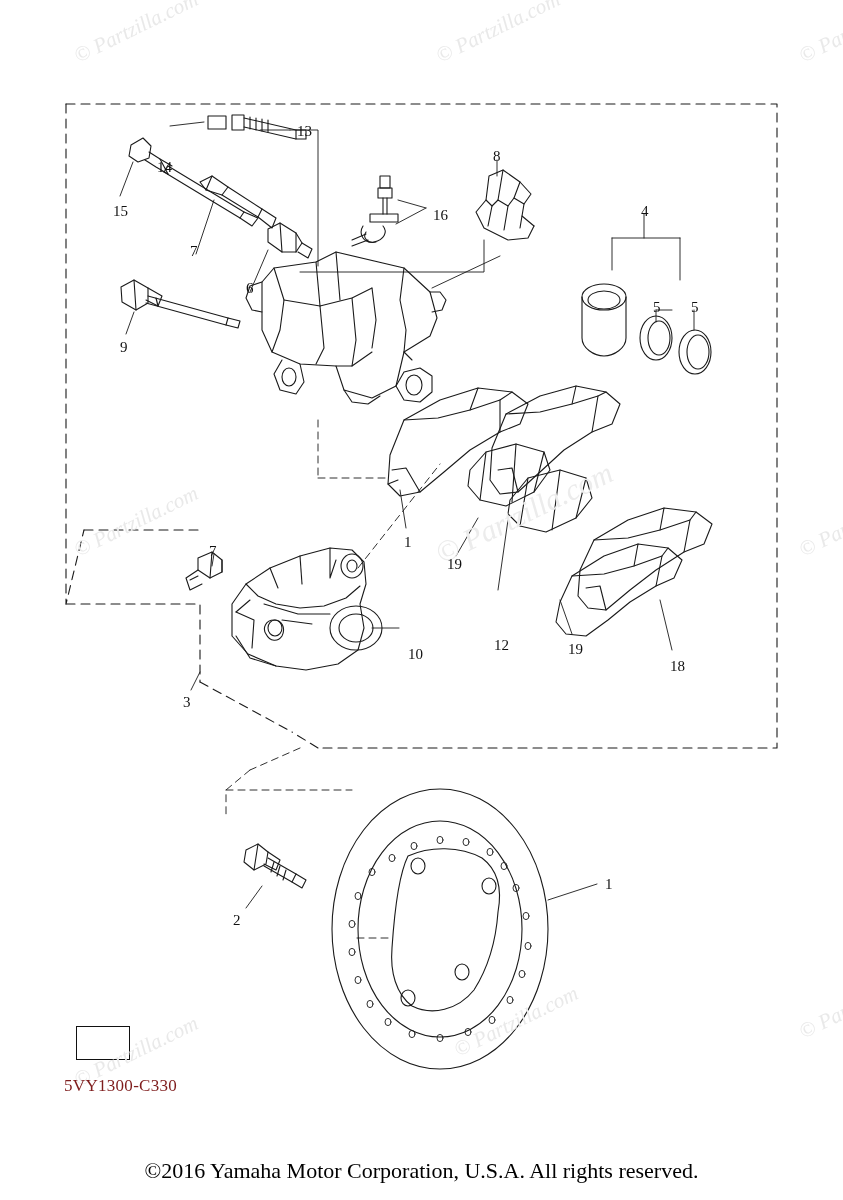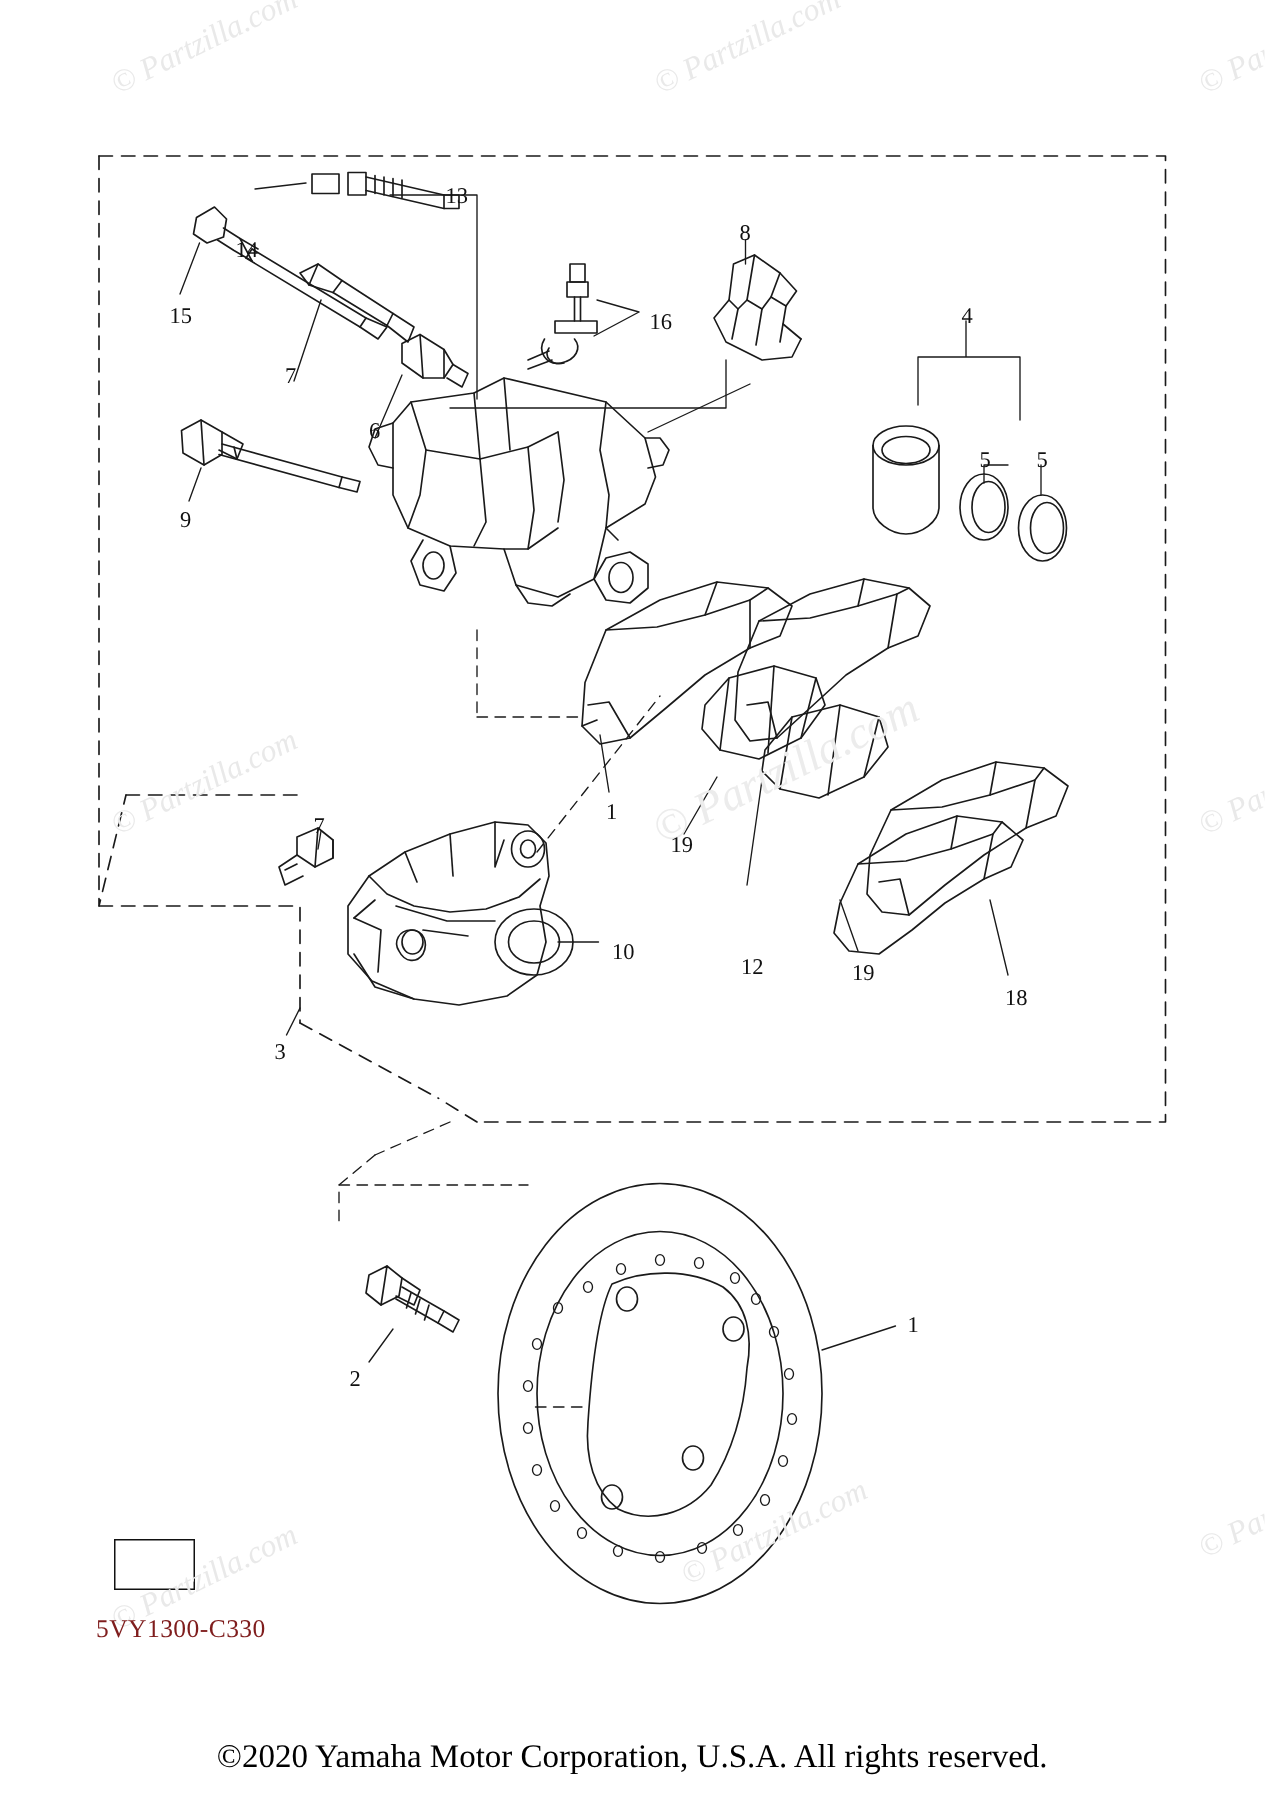--- a/index.html
+++ b/index.html
@@ -372,27 +372,27 @@
   <div class="callout" style="left:605px; top:876px;">1</div>
   <div class="callout" style="left:233px; top:912px;">2</div>
   <div class="callout" style="left:183px; top:694px;">3</div>
   <div class="callout" style="left:641px; top:203px;">4</div>
   <div class="callout" style="left:653px; top:299px;">5</div>
   <div class="callout" style="left:691px; top:299px;">5</div>
   <div class="callout" style="left:246px; top:280px;">6</div>
   <div class="callout" style="left:190px; top:243px;">7</div>
   <div class="callout" style="left:493px; top:148px;">8</div>
   <div class="callout" style="left:120px; top:339px;">9</div>
-  <div class="callout" style="left:408px; top:627px;text-align:center;">10</div>
+  <div class="callout" style="left:408px; top:646px;text-align:center;">10</div>
   <div class="callout" style="left:209px; top:543px;">7</div>
   <div class="callout" style="left:494px; top:597px;margin-top:40px;">12</div>
   <div class="callout" style="left:297px; top:123px;">13</div>
   <div class="callout" style="left:157px; top:123px;margin-top:36px;">14</div>
   <div class="callout" style="left:113px; top:203px;font-family:Liberation Serif, serif;">15</div>
   <div class="callout" style="left:433px; top:207px;">16</div>
   <div class="callout" style="left:404px; top:534px;">1</div>
   <div class="callout" style="left:670px; top:658px;">18</div>
   <div class="callout" style="left:447px; top:556px;">19</div>
   <div class="callout" style="left:568px; top:641px;">19</div>
 
   <div id="part-code">5VY1300-C330</div>
-  <div id="copyright">©2020 Yamaha Motor Corporation, U.S.A. All rights reserved.</div>
+  <div id="copyright">©2016 Yamaha Motor Corporation, U.S.A. All rights reserved.</div>
 </div>
 
 </body></html>

